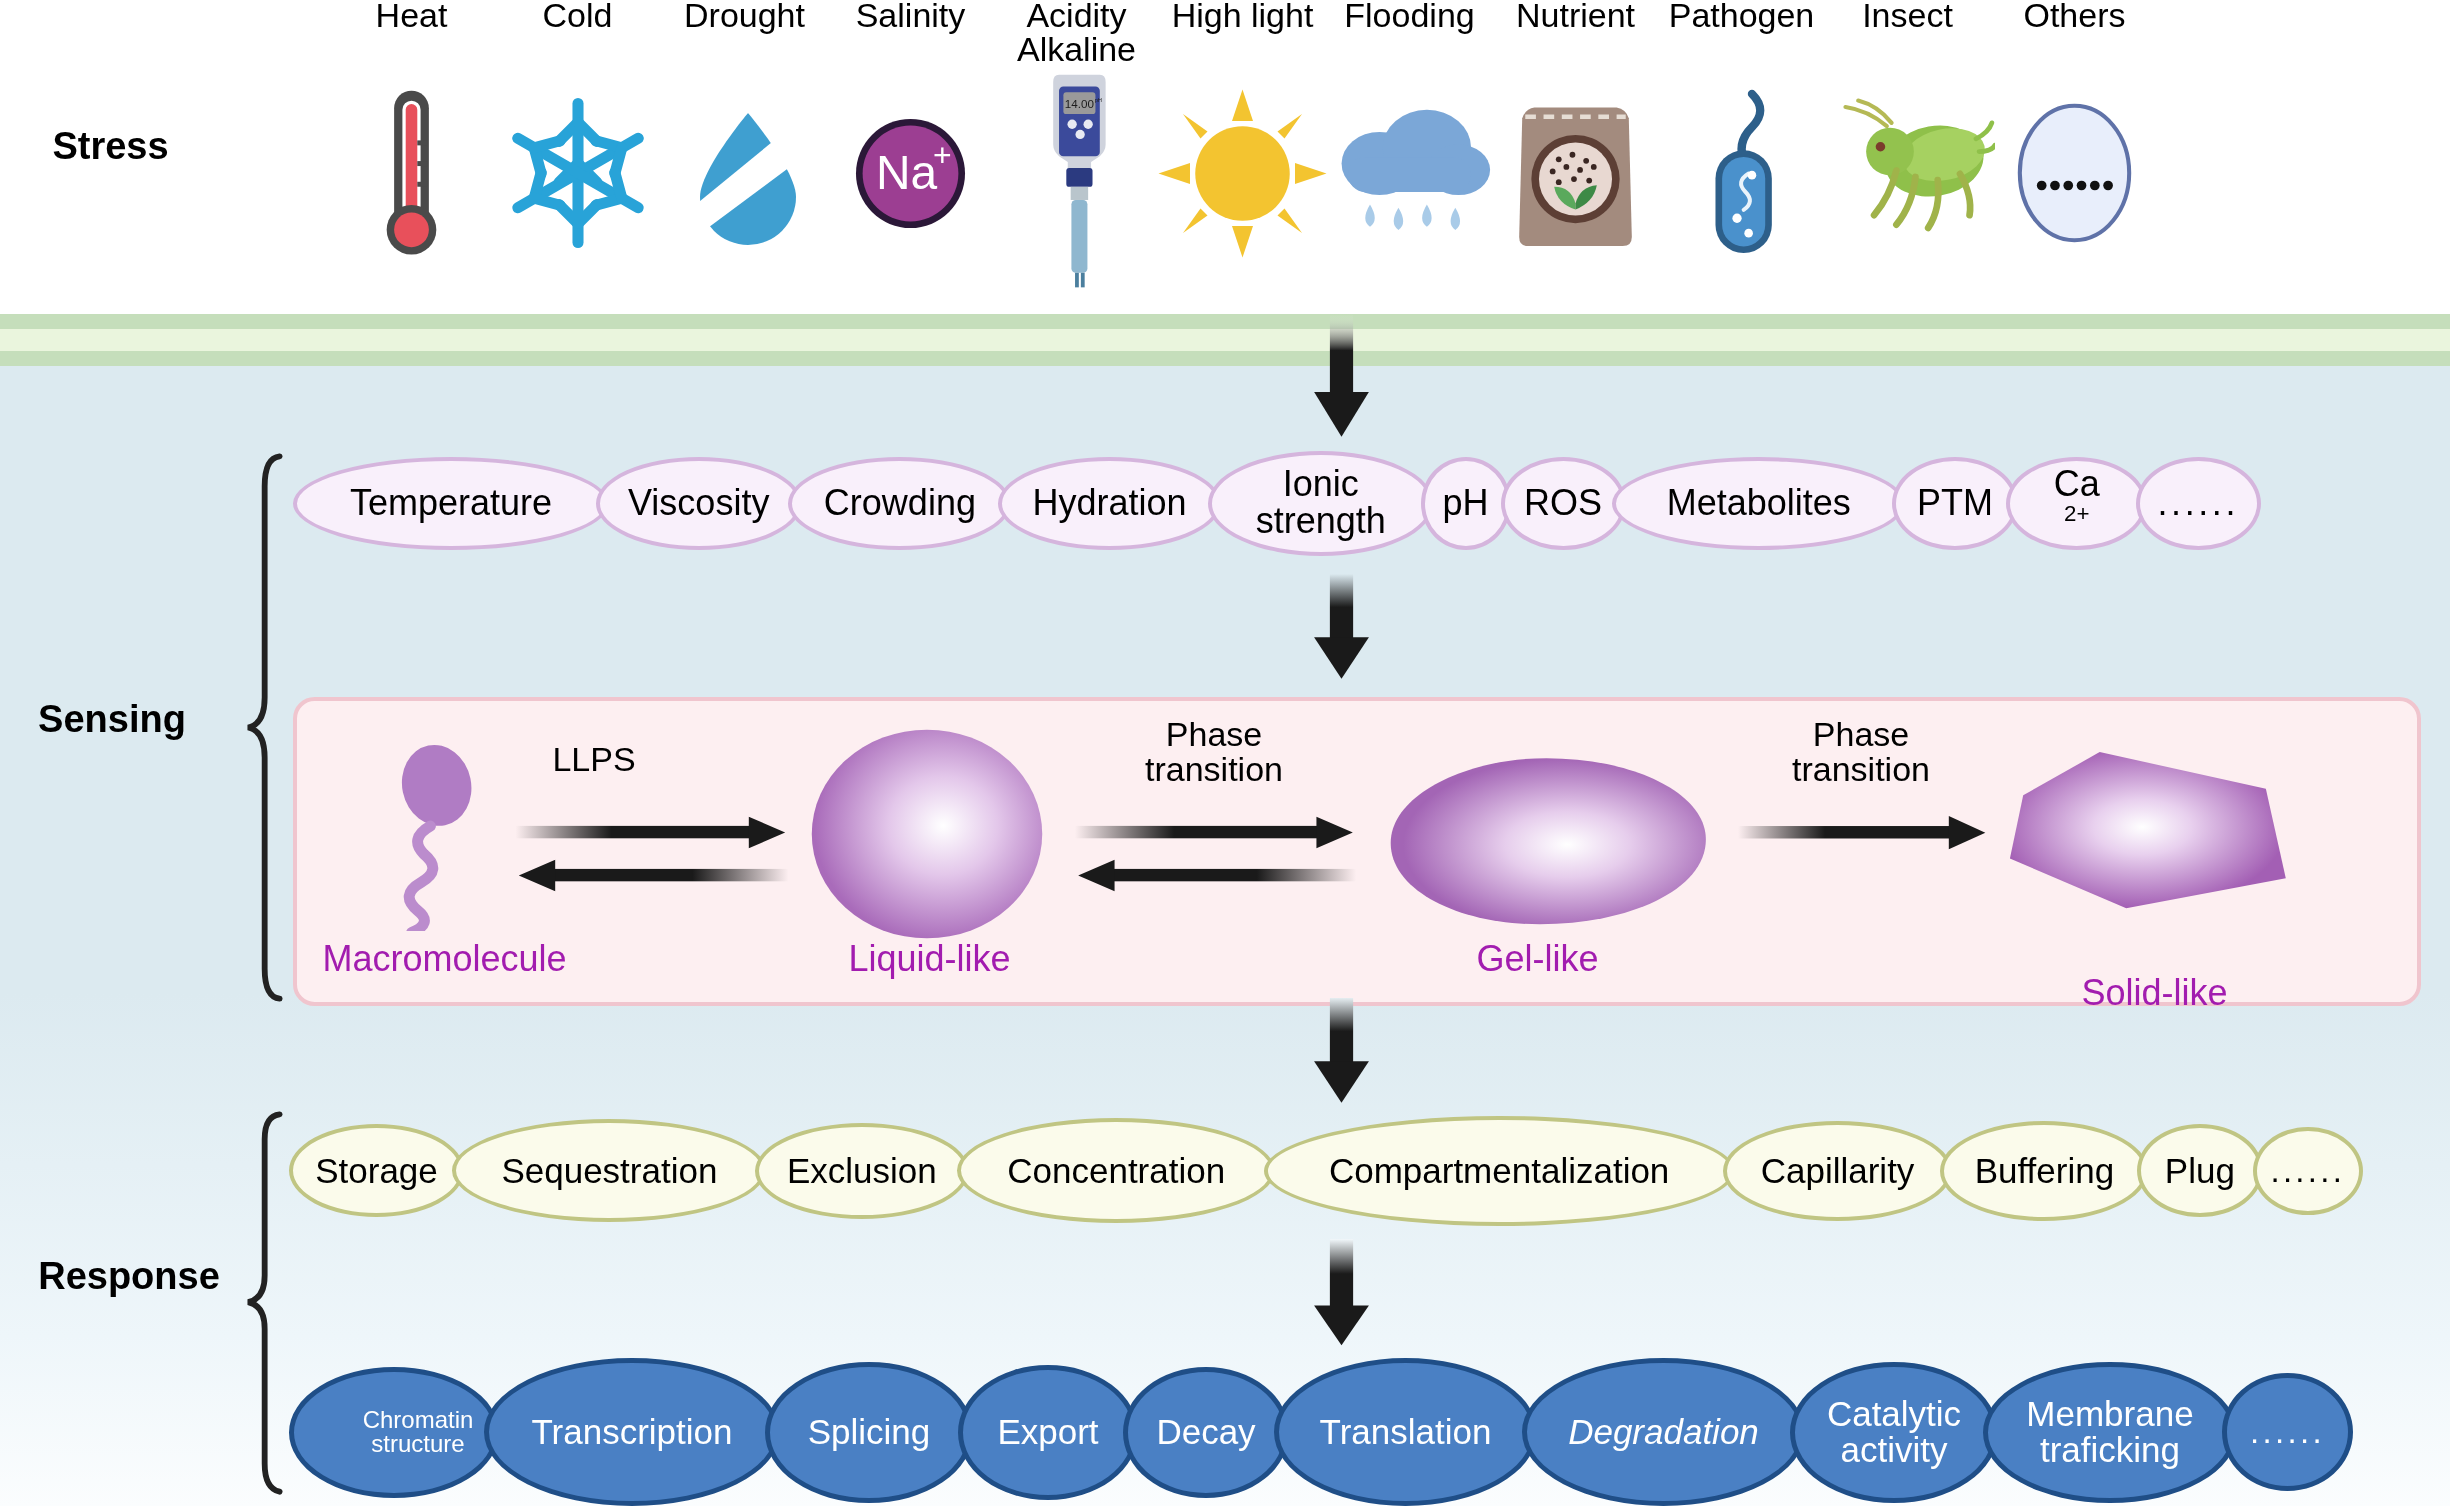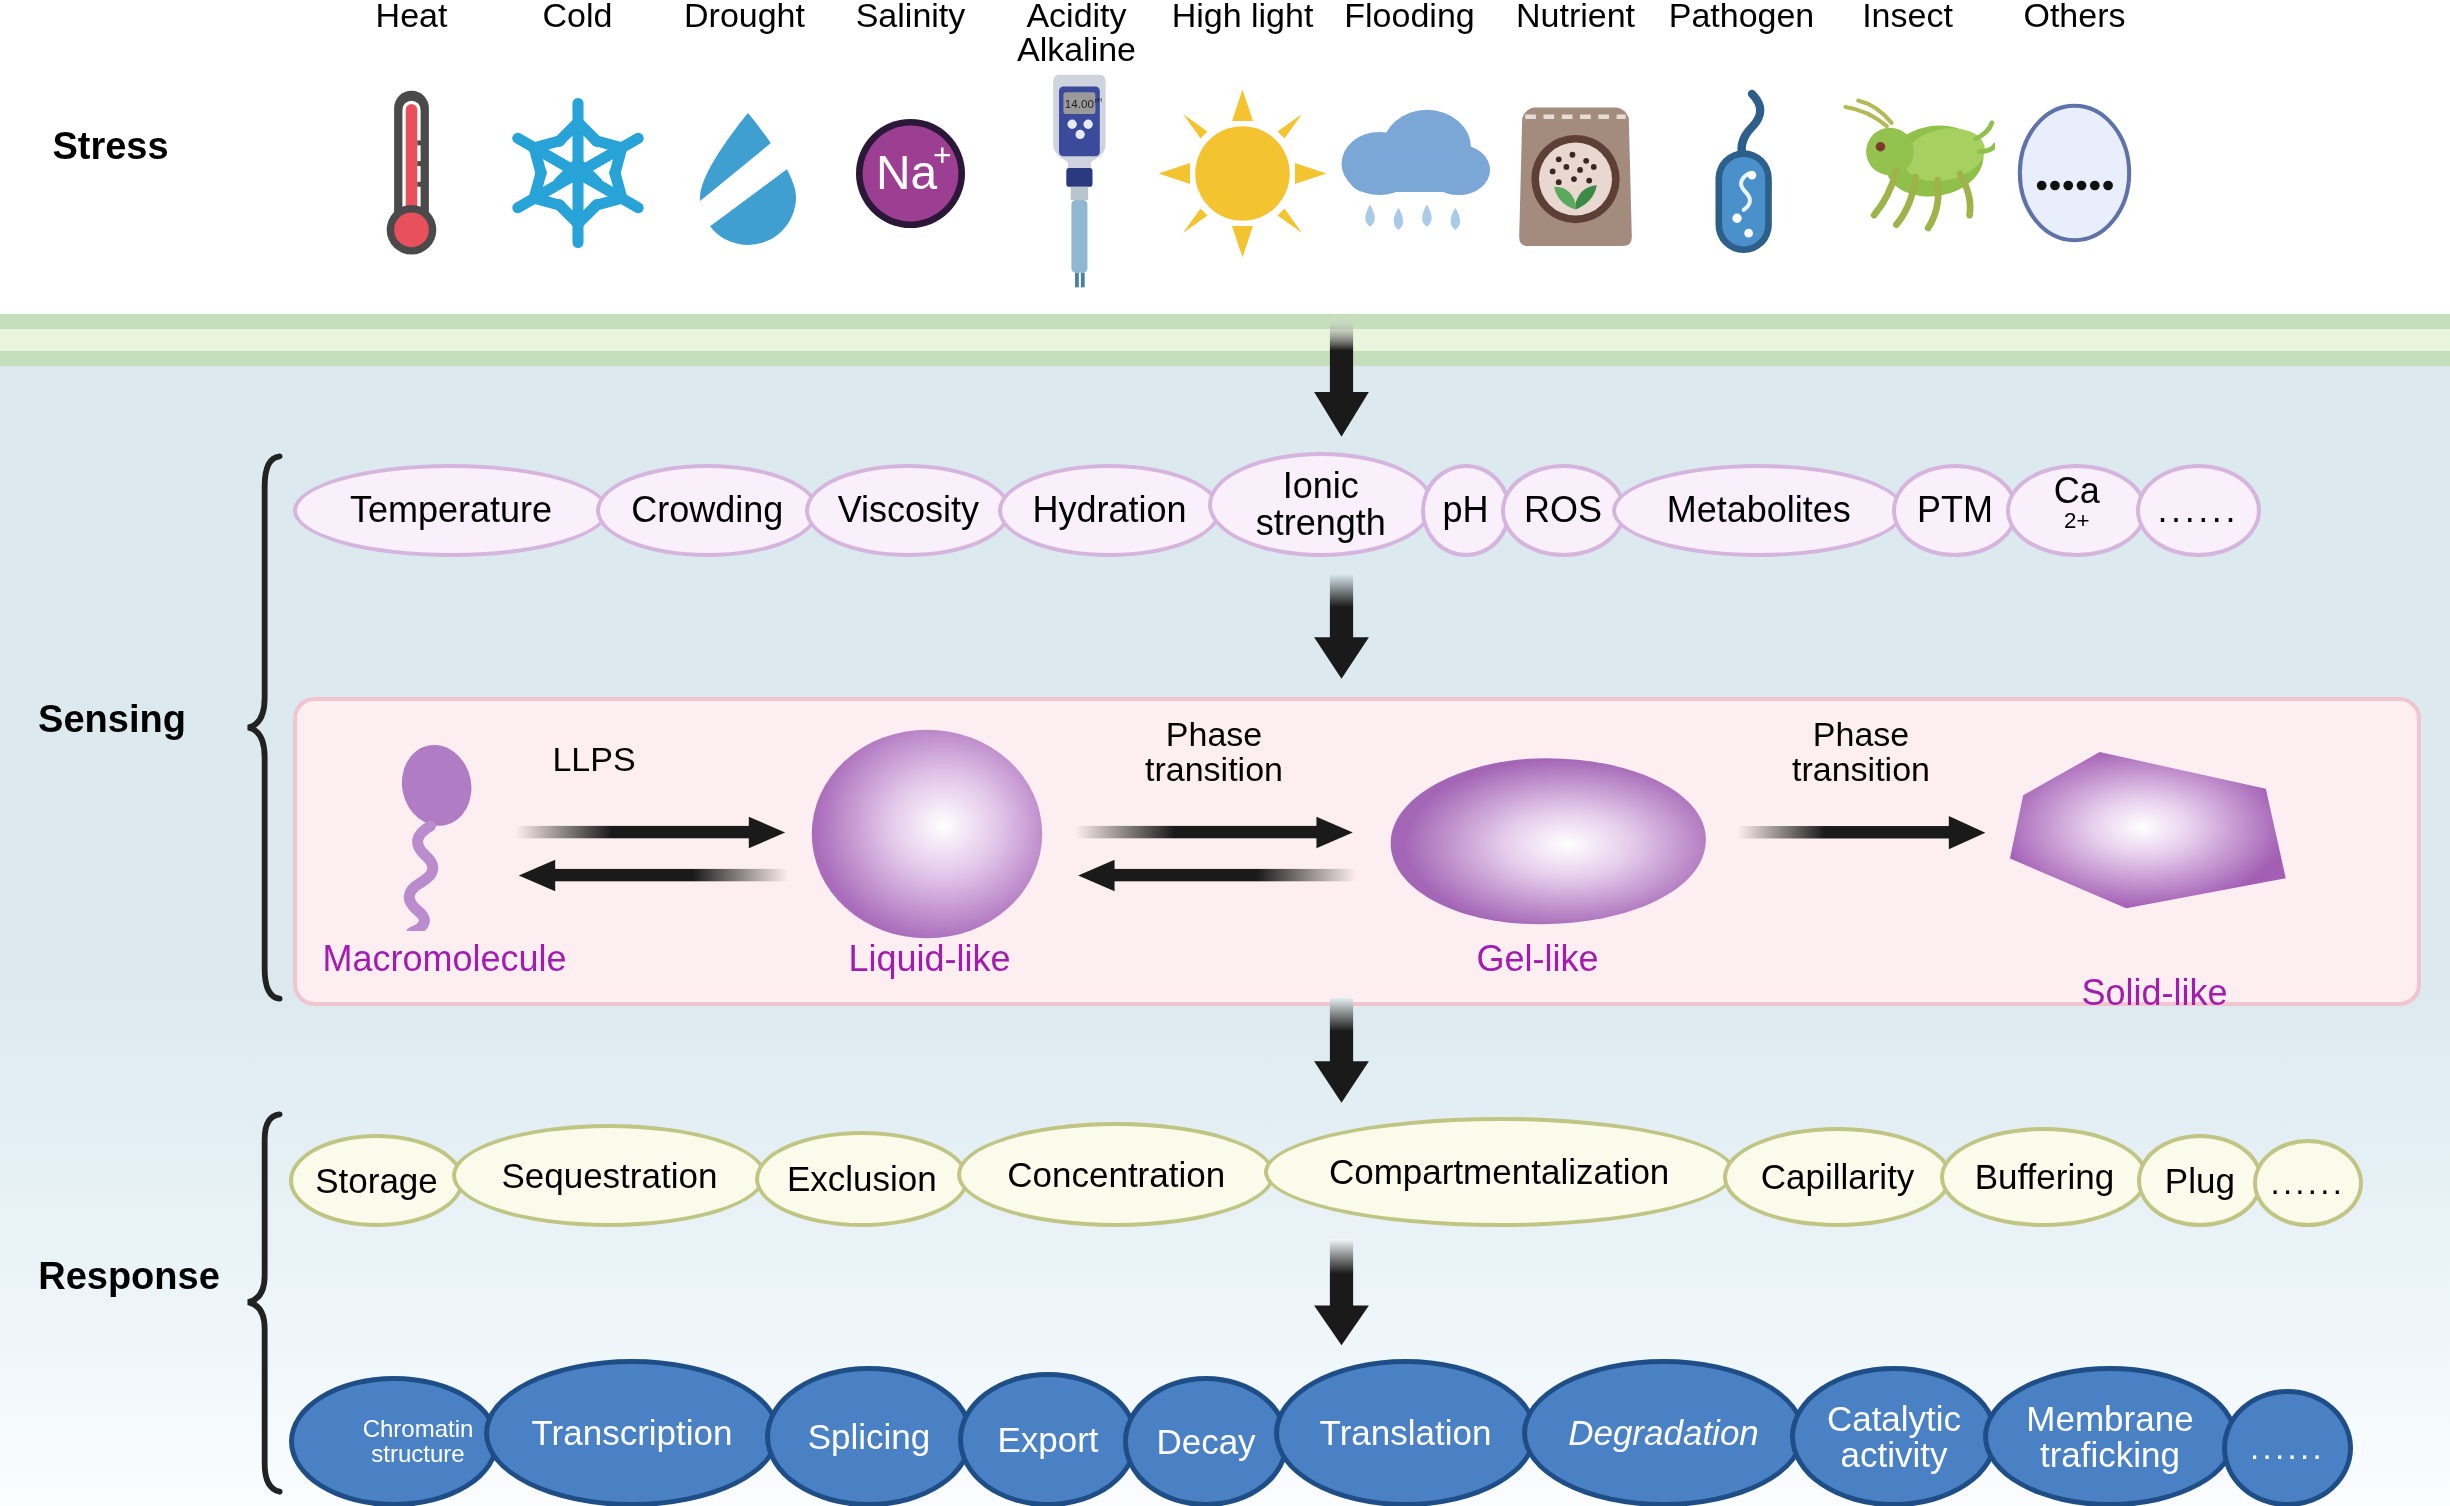--- a/index.html
+++ b/index.html
@@ -46,21 +46,21 @@
     background:linear-gradient(180deg,#dceaf0 0%,#dceaf0 55%,#eef6fa 85%,#fbfdfe 100%);
   }
 
   
   .side-label{position:absolute;font-size:38px;font-weight:bold;color:#000;text-align:center;}
 
   
   .brace{position:absolute;}
 
   
-  .ell-row{position:absolute;display:flex;align-items:flex-end;}
+  .ell-row{position:absolute;display:flex;align-items:center;}
   .ell{
     display:flex;align-items:center;justify-content:center;
     border-radius:50%;
     text-align:center;
     box-sizing:border-box;
     position:relative;
   }
   .ell span{line-height:1.02;display:block;white-space:pre-line;}
 
   .ell.purple{background:#f9f0fb;border:4.2px solid #d5b5dd;color:#000;}
@@ -342,25 +342,25 @@
   <div class="side-label" style="left:0px;top:698px;width:224px;">Sensing</div>
 
   <svg class="brace" style="left:243px;top:453px;" width="40" height="549" viewBox="0 0 48 660">
     <path d="M44 4 Q26 6 26 40 L26 294 Q26 326 6 330 Q26 334 26 366 L26 620 Q26 654 44 656" stroke="#222222" stroke-width="7" fill="none" stroke-linecap="round"></path>
   </svg>
 
   <div class="ell-row" style="left:293px;top:449px;width:2128px;height:108px;">
     <div class="ell purple" style="width:316px;height:93px;margin-right:-13.3px;">
       <span style="font-size:36px;">Temperature</span>
       </div>
+    <div class="ell purple" style="width:206px;height:93px;margin-right:-13.3px;">
+      <span style="font-size:36px;">Viscosity</span>
+      </div>
     <div class="ell purple" style="width:223px;height:93px;margin-right:-13.3px;">
       <span style="font-size:36px;">Crowding</span>
-      </div>
-    <div class="ell purple" style="width:206px;height:93px;margin-right:-13.3px;">
-      <span style="font-size:36px;">Viscosity</span>
       </div>
     <div class="ell purple" style="width:223px;height:93px;margin-right:-13.3px;">
       <span style="font-size:36px;">Hydration</span>
       </div>
     <div class="ell purple" style="width:226px;height:105px;margin-right:-13.3px;">
       <span style="font-size:36px;">Ionic
 strength</span>
       </div>
     <div class="ell purple" style="width:90px;height:93px;margin-right:-10px;">
       <span style="font-size:36px;">pH</span>

